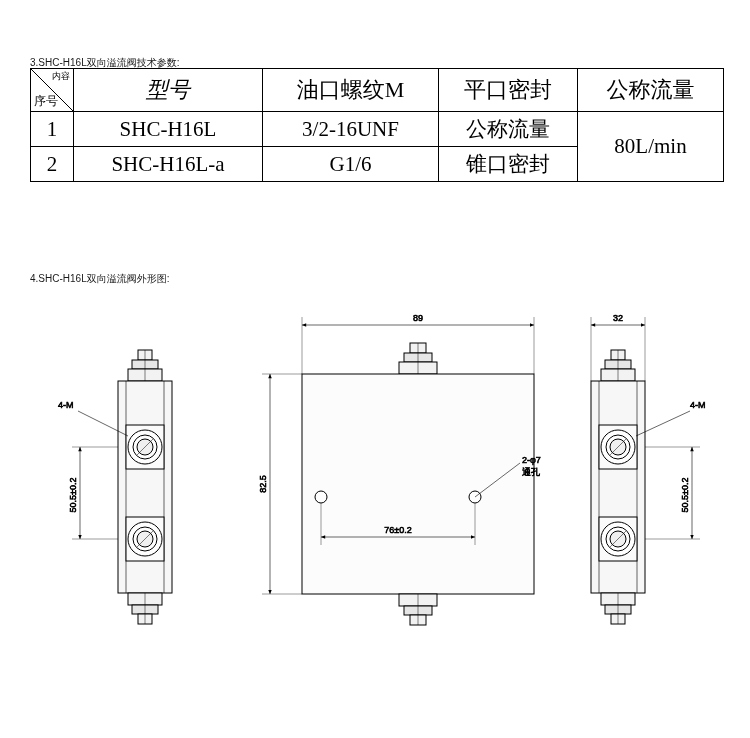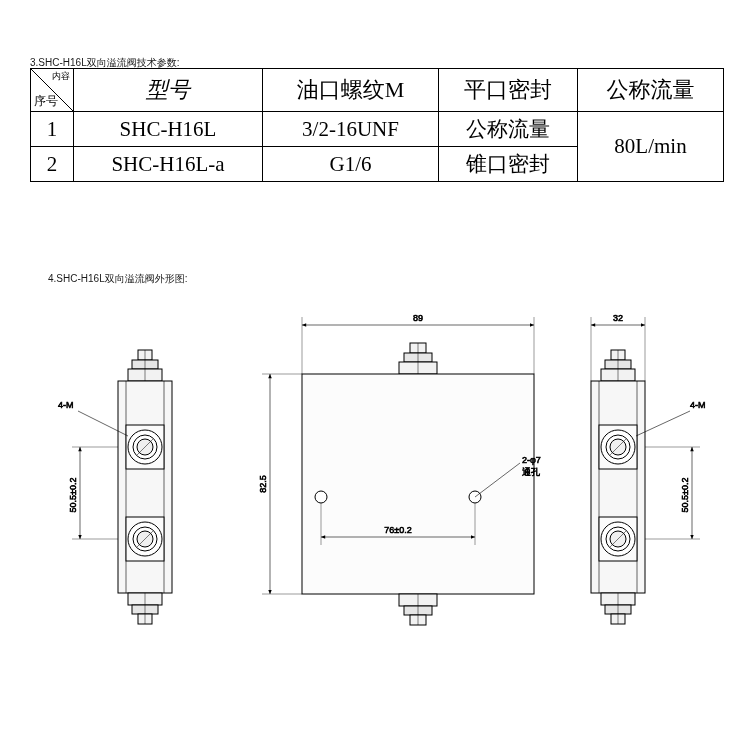--- a/index.html
+++ b/index.html
@@ -24,21 +24,21 @@
 
   
   .section-title {
     position: absolute;
     font-size: 10px;
     color: #1a1a1a;
     letter-spacing: 0px;
     white-space: nowrap;
   }
   #title-specs { left: 30px; top: 56px; }
-  #title-outline { left: 48px; top: 272px; }
+  #title-outline { left: 30px; top: 272px; }
 
   
   .spec-table {
     position: absolute;
     left: 30px;
     top: 68px;
     width: 690px;
     border-collapse: collapse;
     table-layout: fixed;
     border-radius: 30px;

